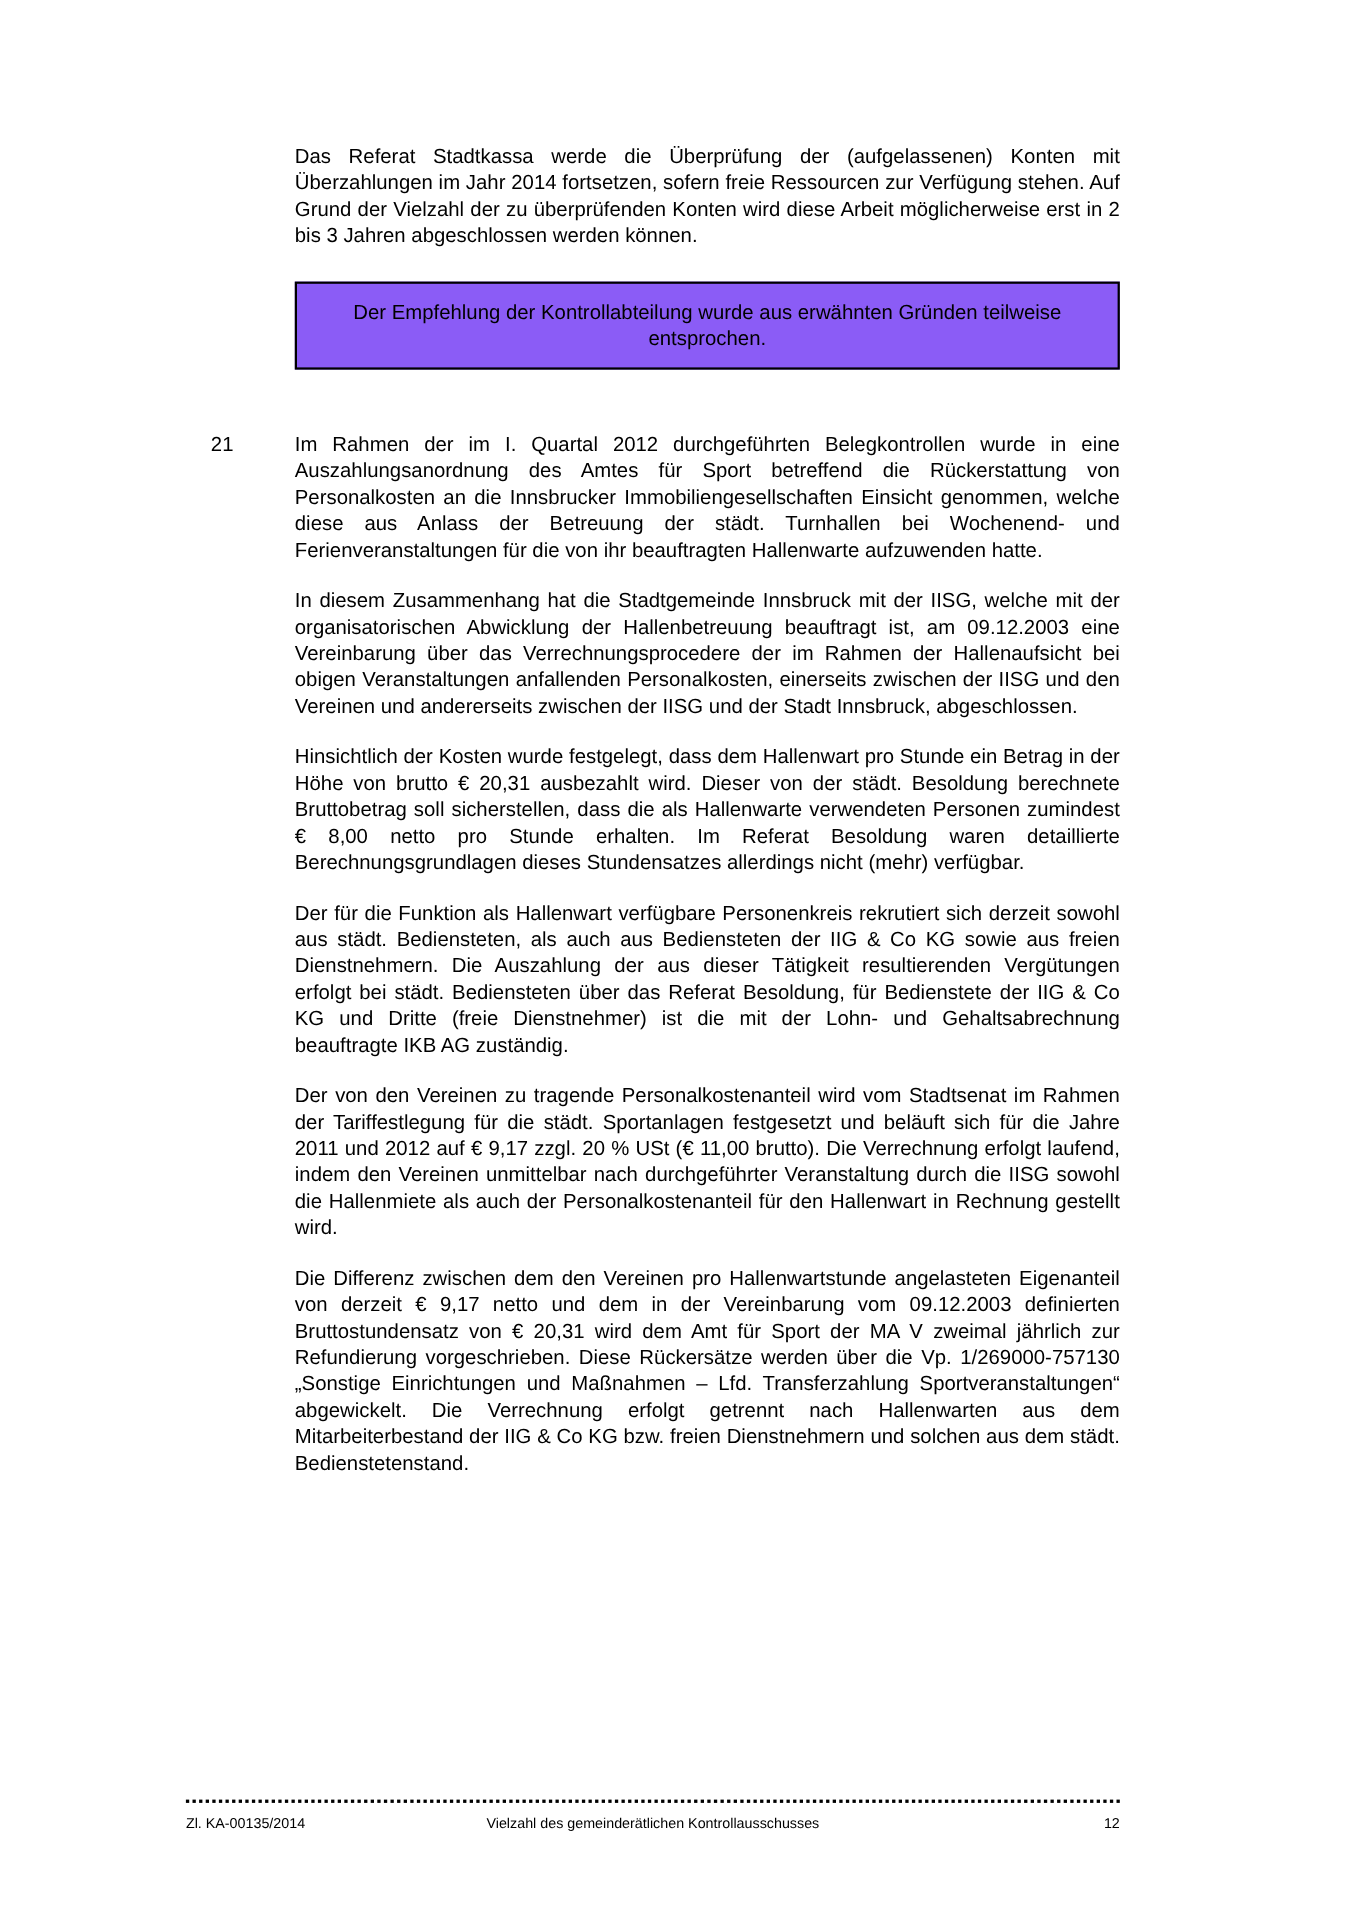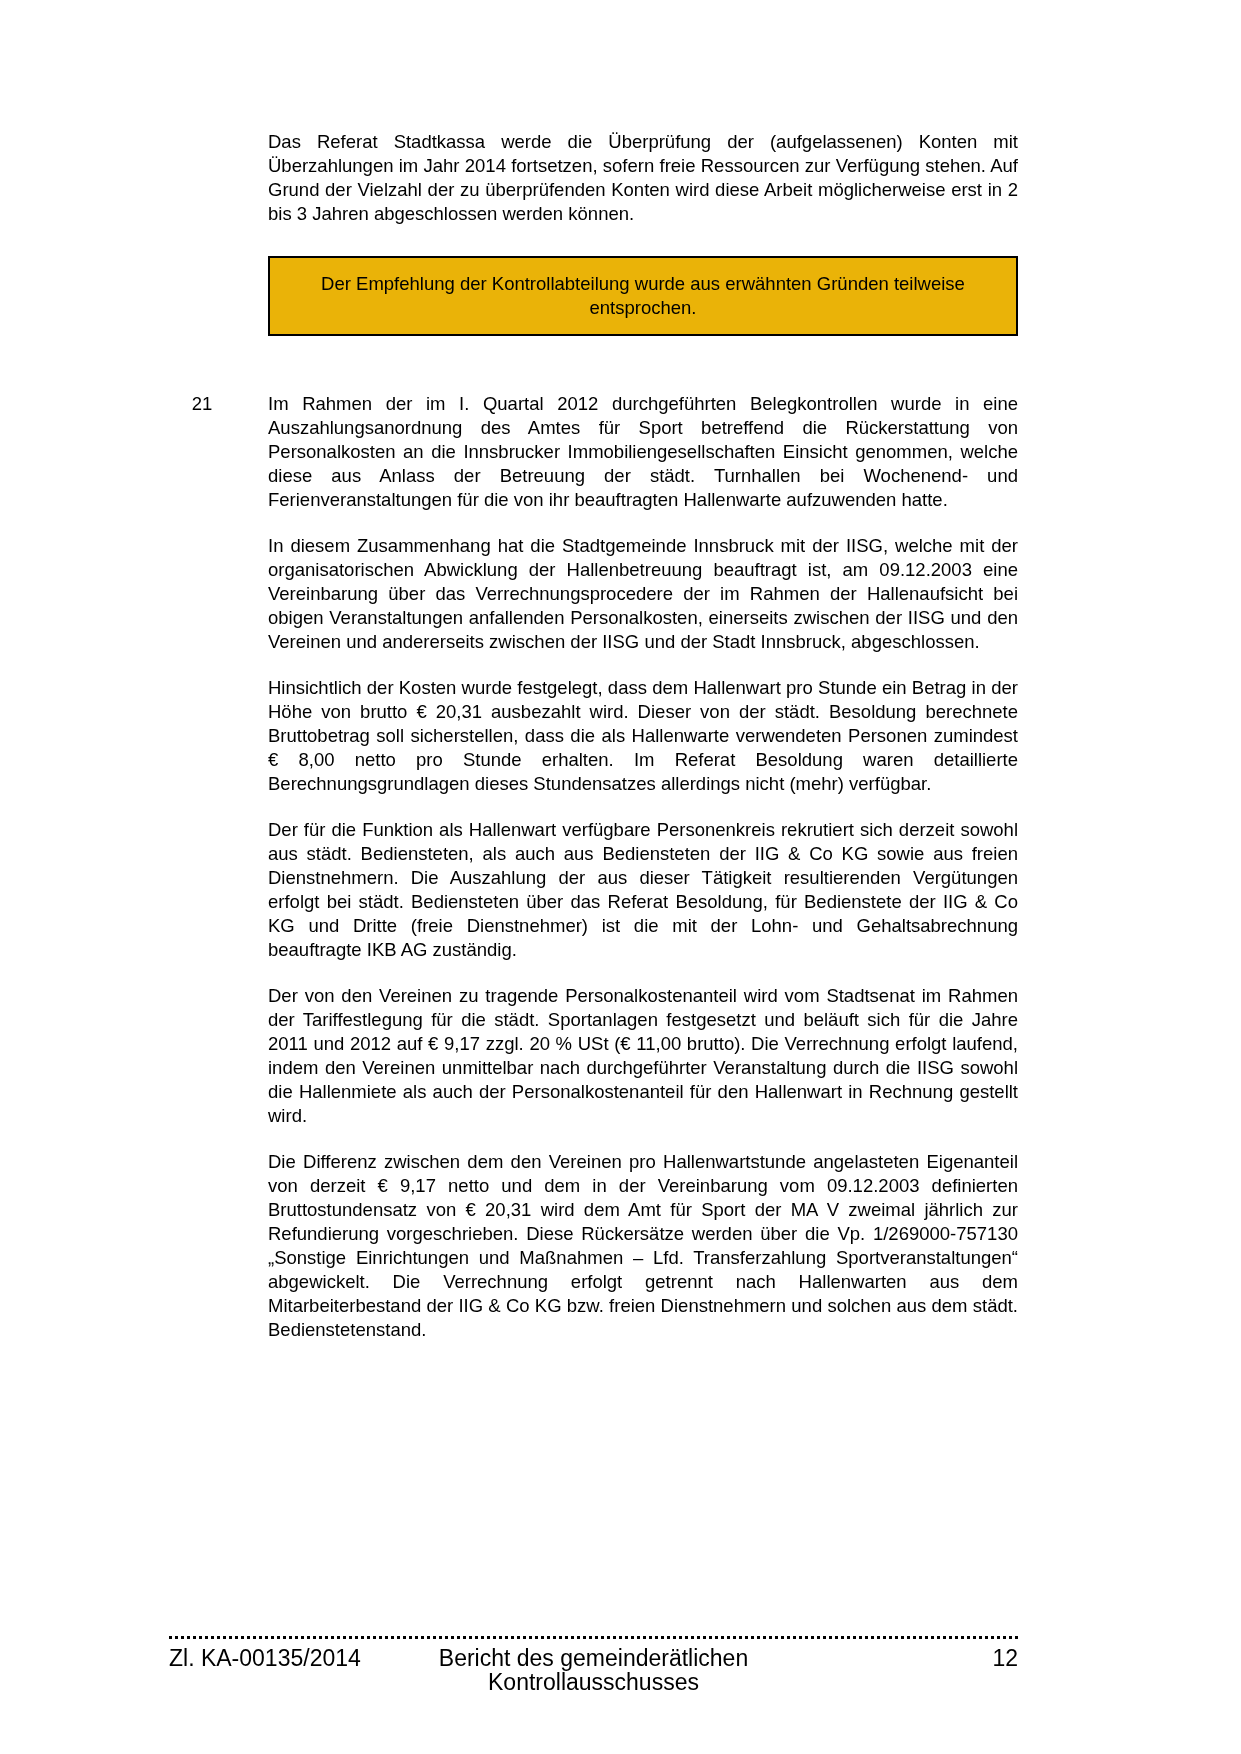--- a/index.html
+++ b/index.html
@@ -25,21 +25,21 @@
     left: 228px;
     width: 750px;
   }
   .para {
     text-align: justify;
     margin: 0 0 24px 0;
   }
   .recommendation-box {
     box-sizing: border-box;
     border: 2px solid #000000;
-    background: #eab308;
+    background: #8b5cf6;
     text-align: center;
     padding: 14px 40px;
     margin: 30px 0 56px 0;
   }
   .section {
     position: relative;
   }
   .section-number {
     position: absolute;
     left: -91px;
@@ -57,21 +57,21 @@
     top: 1636px;
   }
   .footer-divider {
     border-top: 3px dotted #000000;
     height: 0;
     margin-bottom: 7px;
   }
   .footer-row {
     display: flex;
     align-items: baseline;
-    font-size: 23px;
+    font-size: 13px;
   }
   .footer-left  { flex: 1; text-align: left; }
   .footer-center{ flex: 2; text-align: center; }
   .footer-right { flex: 1; text-align: right; }
 </style>
 </head>
 <body>
 
 <div class="page">
 
@@ -98,18 +98,18 @@
 
       <p class="para">Die Differenz zwischen dem den Vereinen pro Hallenwartstunde angelasteten Eigenanteil von derzeit € 9,17 netto und dem in der Vereinbarung vom 09.12.2003 definierten Bruttostundensatz von € 20,31 wird dem Amt für Sport der MA V zweimal jährlich zur Refundierung vorgeschrieben. Diese Rückersätze werden über die Vp. 1/269000-757130 „Sonstige Einrichtungen und Maßnahmen – Lfd. Transferzahlung Sportveranstaltungen“ abgewickelt. Die Verrechnung erfolgt getrennt nach Hallenwarten aus dem Mitarbeiterbestand der IIG &amp; Co KG bzw. freien Dienstnehmern und solchen aus dem städt. Bedienstetenstand.</p>
     </div>
 
   </div>
 
   <div class="footer">
     <div class="footer-divider"></div>
     <div class="footer-row">
       <span class="footer-left">Zl. KA-00135/2014</span>
-      <span class="footer-center">Bericht des gemeinderätlichen Kontrollausschusses</span>
+      <span class="footer-center">Vielzahl des gemeinderätlichen Kontrollausschusses</span>
       <span class="footer-right">12</span>
     </div>
   </div>
 
 </div>
 
 </body></html>

